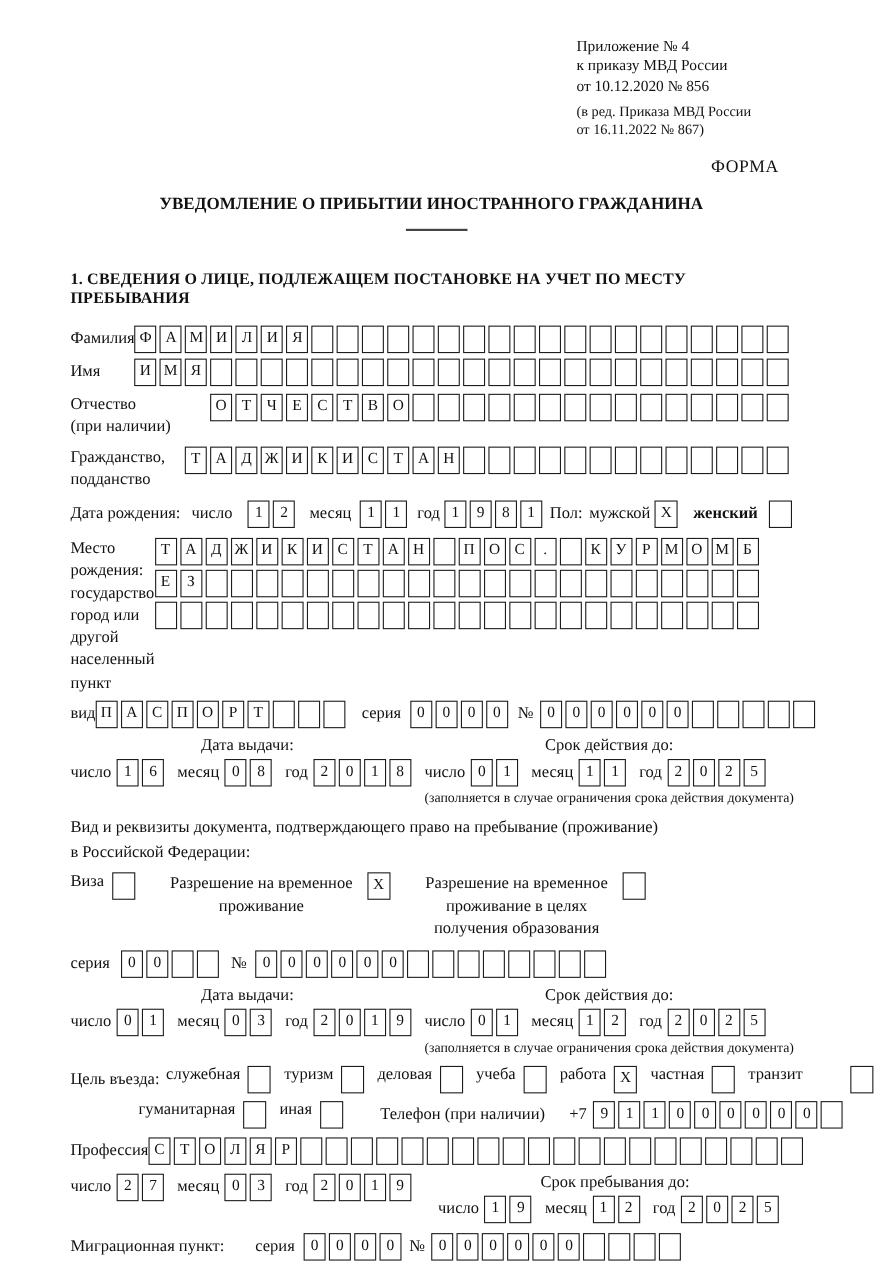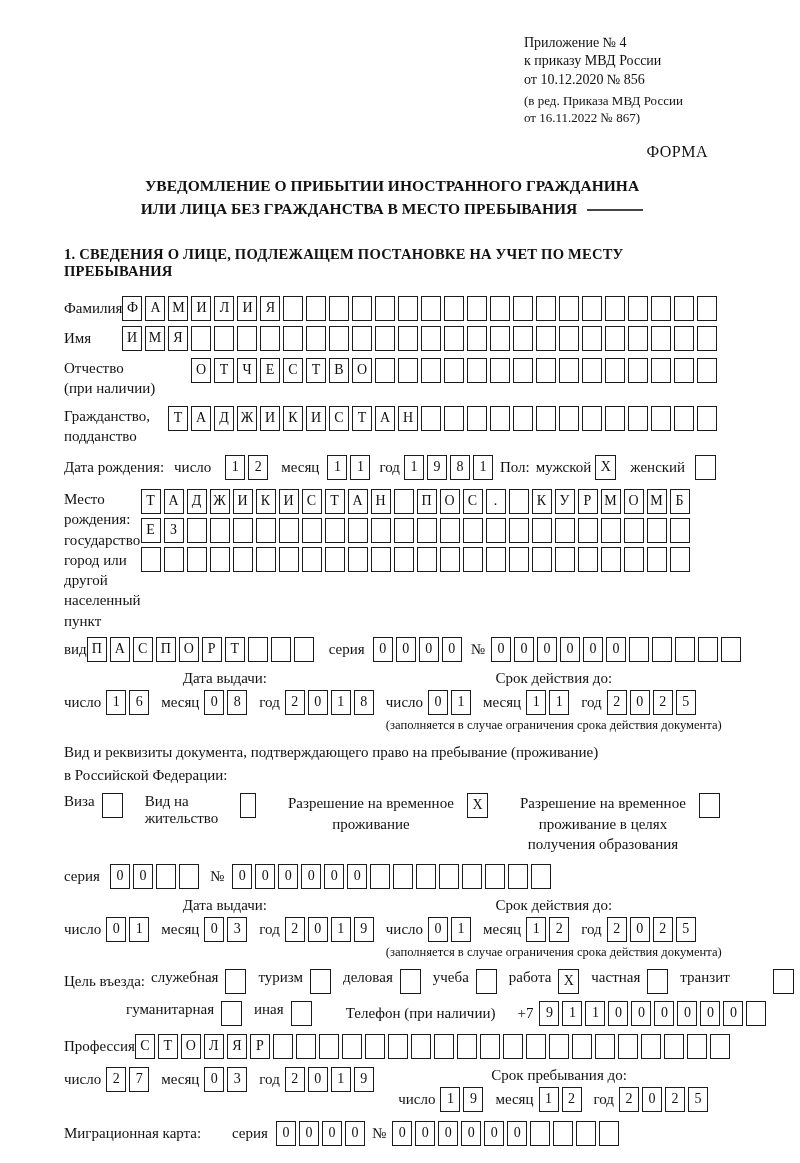--- a/index.html
+++ b/index.html
@@ -66,21 +66,21 @@
     <div>от 10.12.2020 № 856</div>
     <div class="edition">
       <div>(в ред. Приказа МВД России</div>
       <div>от 16.11.2022 № 867)</div>
     </div>
   </div>
   <div class="form-label">ФОРМА</div>
 
   <div class="title">
     <div>УВЕДОМЛЕНИЕ О ПРИБЫТИИ ИНОСТРАННОГО ГРАЖДАНИНА</div>
-    <div><span>ИЛИ ЛИЦА БЕЗ ГРАЖДАНСТВА В МЕСТО ПРЕБЫВАНИЯ</span><span class="under"></span></div>
+    <div><span class="under"></span></div>
   </div>
 
   <div class="sec-heading">1. СВЕДЕНИЯ О ЛИЦЕ, ПОДЛЕЖАЩЕМ ПОСТАНОВКЕ НА УЧЕТ ПО МЕСТУ ПРЕБЫВАНИЯ</div>
 
   <div class="frow" style="margin-top:16px;">
     <span class="lbl w-name">Фамилия</span>
     <span class="boxes">
         <span class="cell">Ф</span>
         <span class="cell">А</span>
         <span class="cell">М</span>
@@ -222,21 +222,21 @@
     <span class="lbl" style="margin-left:6px;margin-right:4px;">год</span>
     <span class="boxes">
         <span class="cell">1</span>
         <span class="cell">9</span>
         <span class="cell">8</span>
         <span class="cell">1</span>
       </span>
     <span class="lbl" style="margin-left:4px;">Пол:</span>
     <span class="lbl" style="margin-left:6px;margin-right:4px;">мужской</span>
     <span class="cbox">X</span>
-    <span class="lbl" style="margin-left:14px;margin-right:10px;">женский</span>
+    <span class="lbl" style="margin-left:14px;margin-right:10px;font-weight:bold;">женский</span>
     <span class="cbox"></span>
   </div>
 
   <div class="frow top" style="margin-top:9px;">
     <span class="lblcol w-place">
       <div>Место рождения:</div>
       <div>государство</div>
       <div>город или другой</div>
       <div>населенный пункт</div>
     </span>
@@ -411,24 +411,20 @@
   <div style="margin-top:8px; line-height:1.55;">
     <div>Вид и реквизиты документа, подтверждающего право на пребывание (проживание)</div>
     <div>в Российской Федерации:</div>
   </div>
 
   <div class="frow top" style="margin-top:6px;">
     <span class="opt">
       <span class="olbl">Виза</span>
       <span class="cbox"></span>
     </span>
-    <span class="opt" style="margin-left:10px;">
-      <span class="olbl">Вид на жительство</span>
-      <span class="cbox"></span>
-    </span>
     <span class="opt" style="margin-left:14px;">
       <span class="olbl wide">Разрешение на временное проживание</span>
       <span class="cbox">X</span>
     </span>
     <span class="opt" style="margin-left:14px;margin-right:0;">
       <span class="olbl wide">Разрешение на временное проживание в целях получения образования</span>
       <span class="cbox"></span>
     </span>
   </div>
 
@@ -636,21 +632,21 @@
             <span class="cell">2</span>
             <span class="cell">0</span>
             <span class="cell">2</span>
             <span class="cell">5</span>
           </span>
       </div>
     </div>
   </div>
 
   <div class="frow" style="margin-top:9px;">
-    <span class="lbl" style="width:168px;">Миграционная карта:</span>
+    <span class="lbl" style="width:168px;">Миграционная пункт:</span>
     <span class="lbl" style="margin-right:8px;">серия</span>
     <span class="boxes">
         <span class="cell">0</span>
         <span class="cell">0</span>
         <span class="cell">0</span>
         <span class="cell">0</span>
       </span>
     <span class="lbl" style="margin-left:4px;margin-right:6px;">№</span>
     <span class="boxes">
         <span class="cell">0</span>

